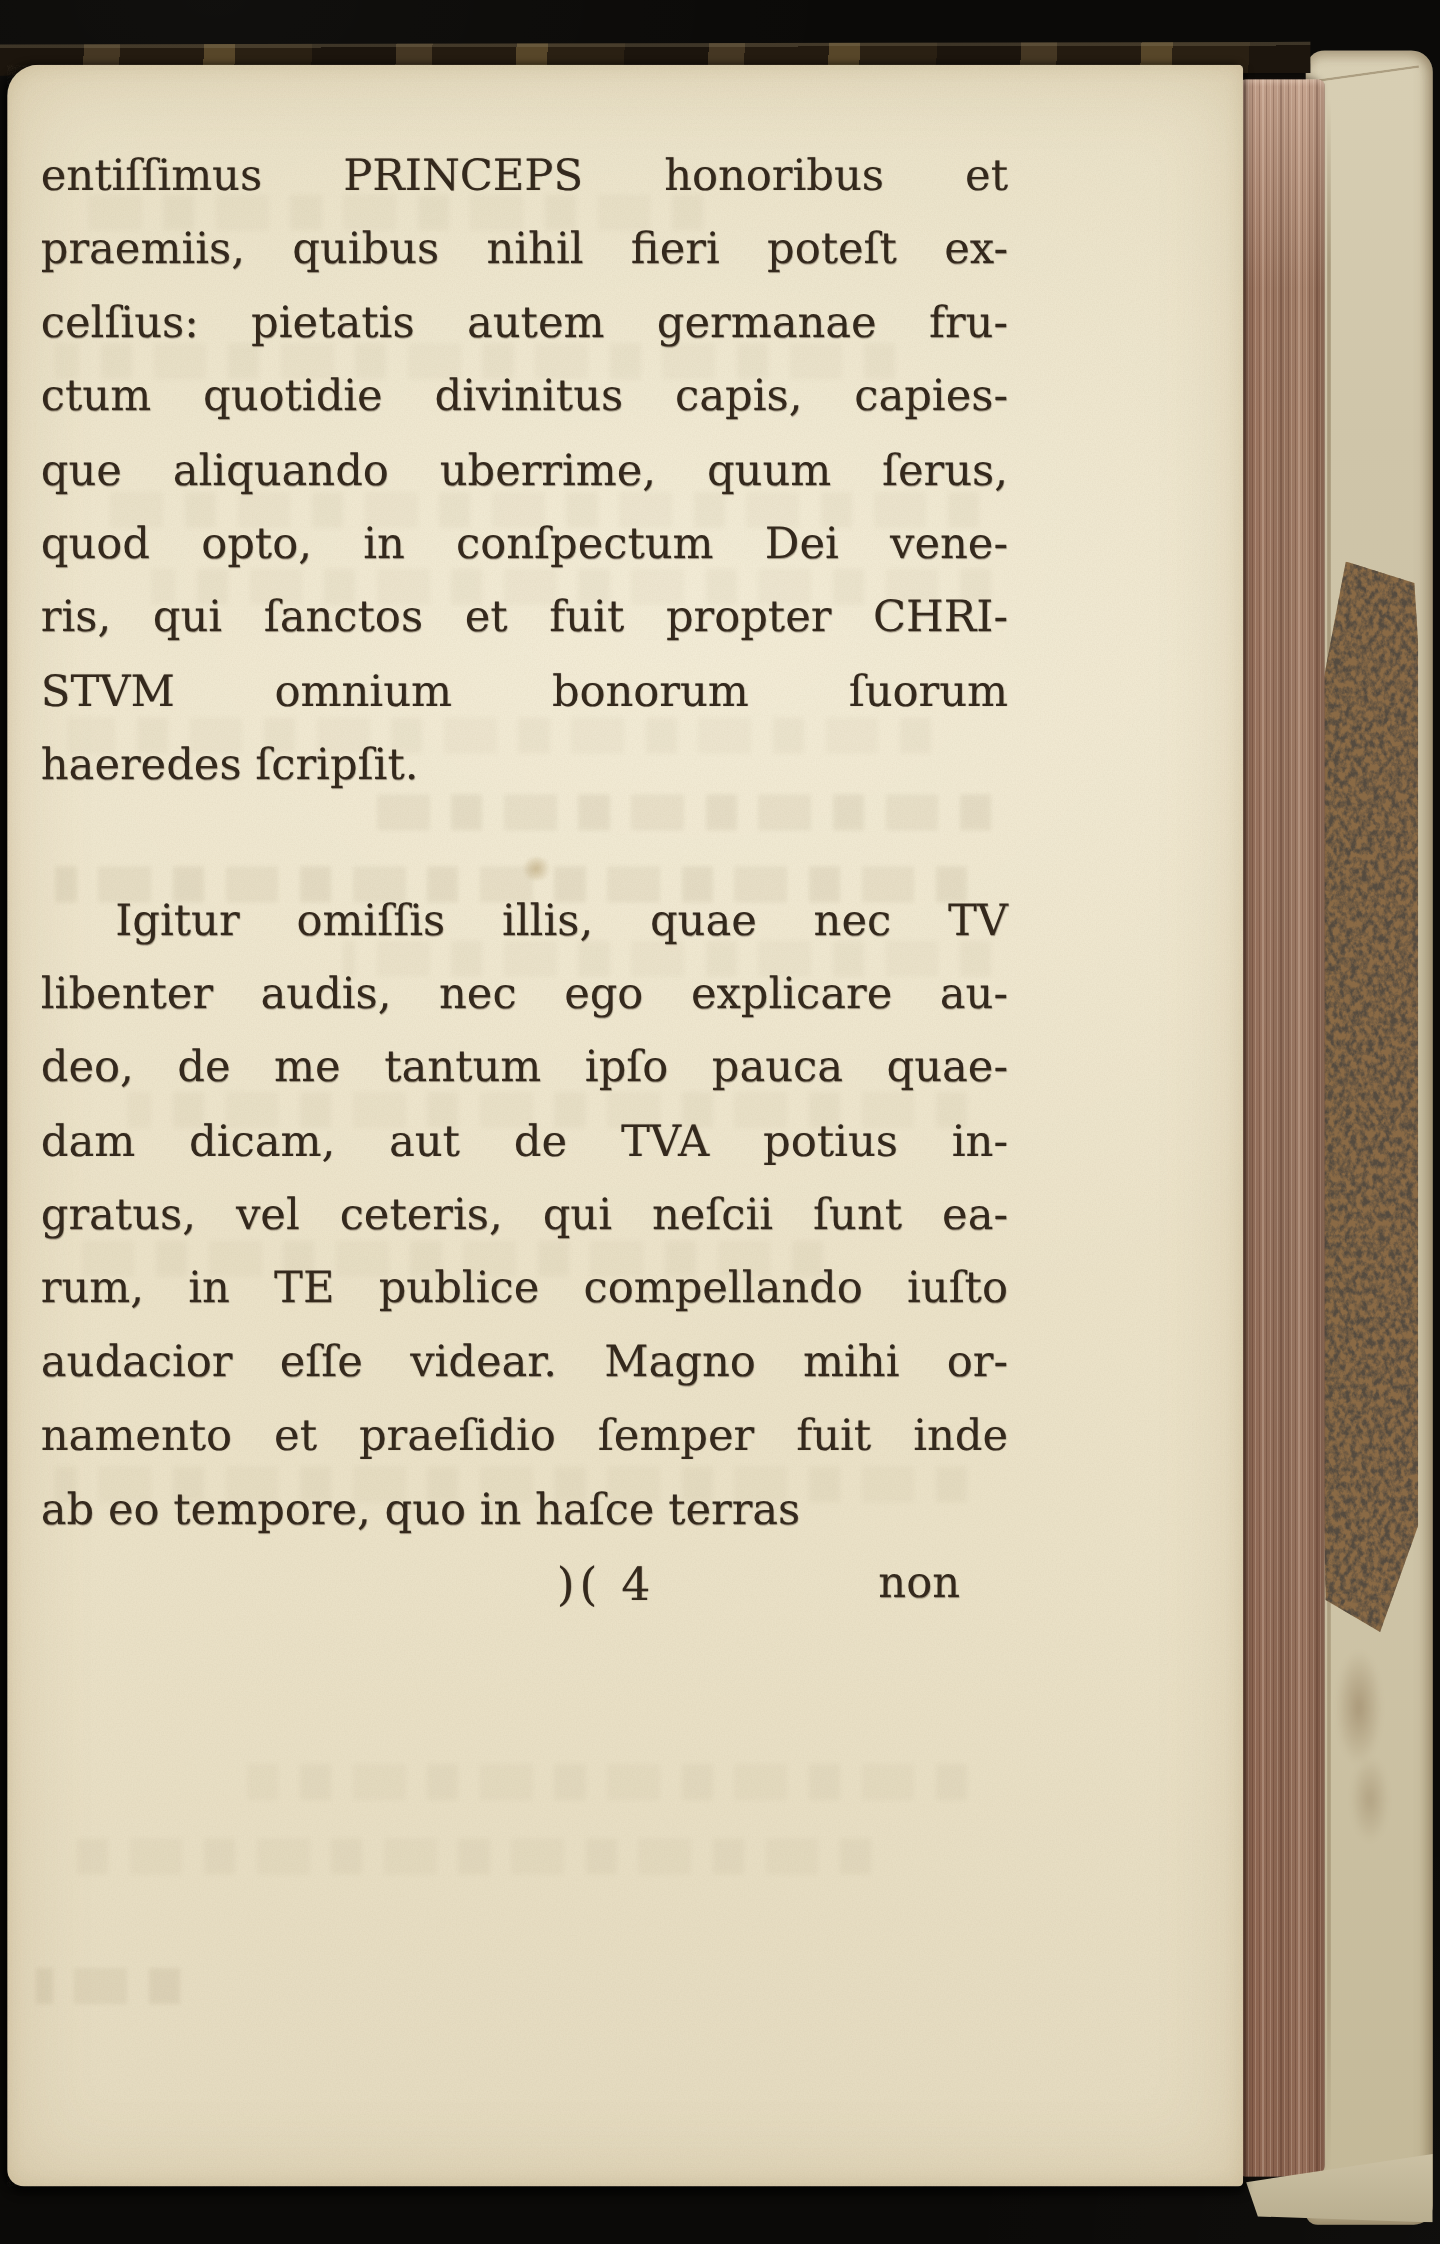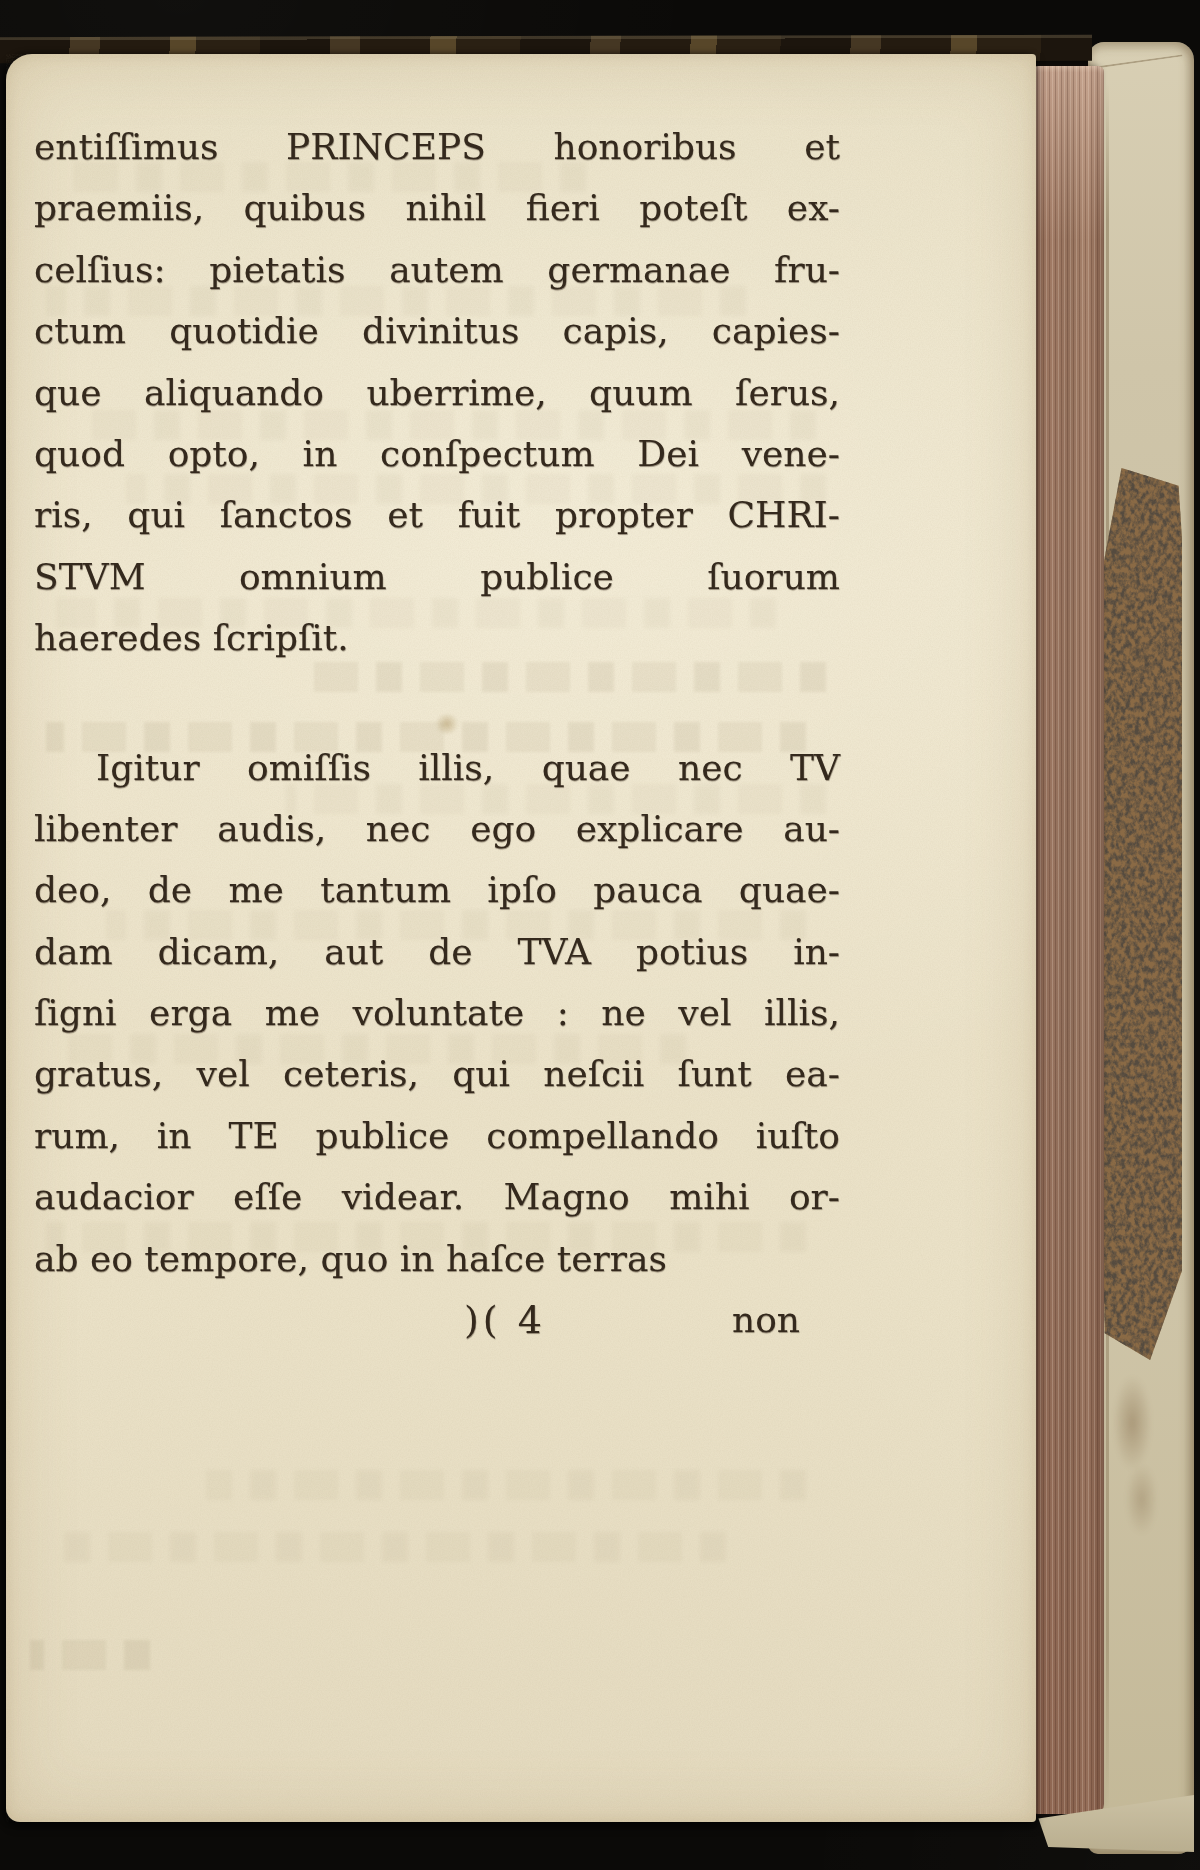--- a/index.html
+++ b/index.html
@@ -164,31 +164,31 @@
     <div class="stain"></div>
 
     <div class="text-block">
       <div class="line">entiſſimus PRINCEPS honoribus et</div>
       <div class="line">praemiis, quibus nihil fieri poteſt ex-</div>
       <div class="line">celſius: pietatis autem germanae fru-</div>
       <div class="line">ctum quotidie divinitus capis, capies-</div>
       <div class="line">que aliquando uberrime, quum ſerus,</div>
       <div class="line">quod opto, in conſpectum Dei vene-</div>
       <div class="line">ris, qui ſanctos et fuit propter CHRI-</div>
-      <div class="line">STVM omnium publice ſuorum</div>
+      <div class="line">STVM omnium bonorum ſuorum</div>
       <div class="line end">haeredes ſcripſit.</div>
       <div class="para-gap"></div>
       <div class="line indent">Igitur omiſſis illis, quae nec TV</div>
       <div class="line">libenter audis, nec ego explicare au-</div>
       <div class="line">deo, de me tantum ipſo pauca quae-</div>
       <div class="line">dam dicam, aut de TVA potius in-</div>
-      <div class="line">ſigni erga me voluntate : ne vel illis,</div>
       <div class="line">gratus, vel ceteris, qui neſcii ſunt ea-</div>
       <div class="line">rum, in TE publice compellando iuſto</div>
       <div class="line">audacior eſſe videar.  Magno mihi or-</div>
+      <div class="line">namento et praeſidio ſemper fuit inde</div>
       <div class="line end">ab eo tempore, quo in haſce terras</div>
       <div class="footer-line">
         <span class="sig">)( 4</span>
         <span class="catch">non</span>
       </div>
     </div>
   </div>
 </div>
 
 </body></html>

